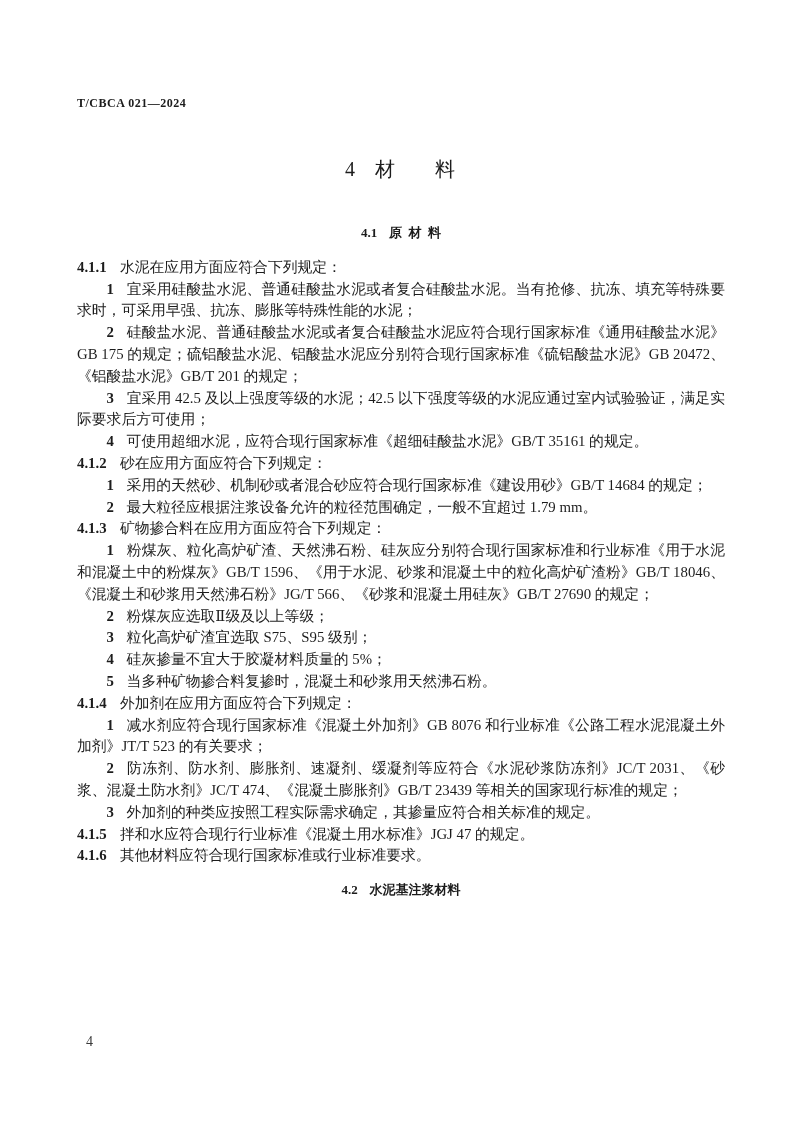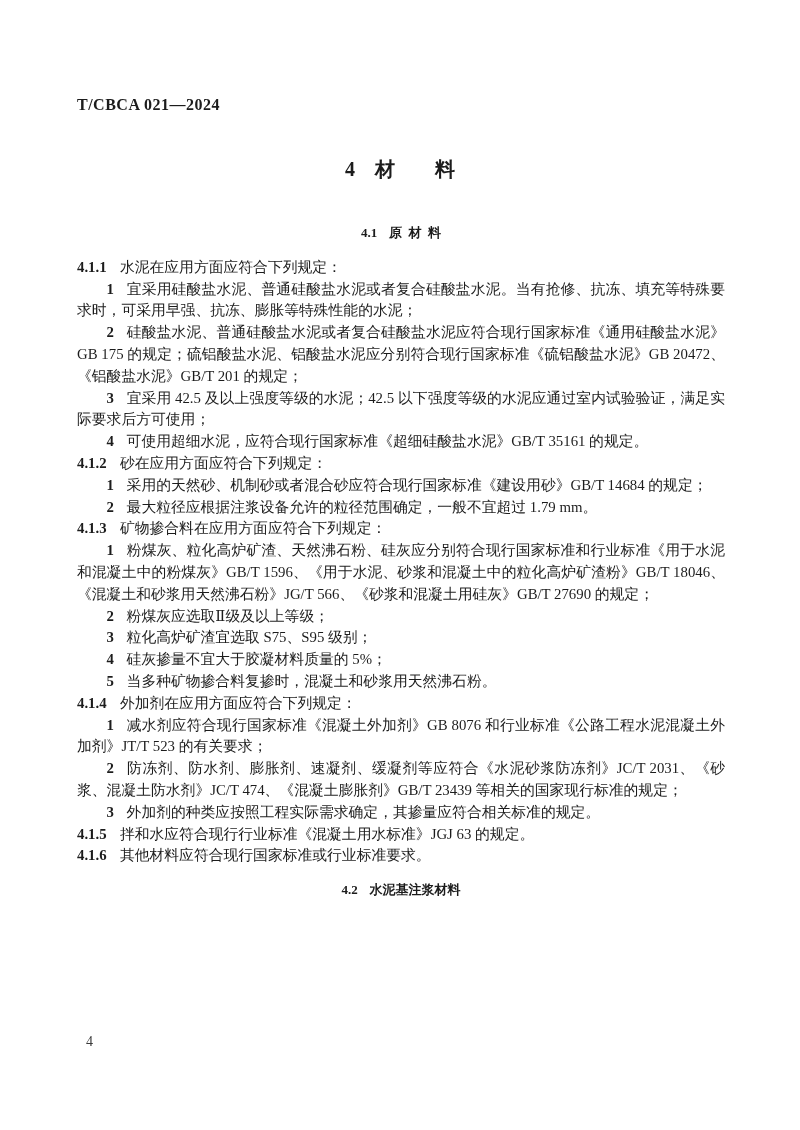--- a/index.html
+++ b/index.html
@@ -14,32 +14,32 @@
   }
   .page {
     position: absolute;
     inset: 0;
     background: #ffffff;
   }
   .doc-header {
     position: absolute;
     left: 77px;
     top: 96px;
-    font-size: 16px;
+    font-size: 12px;
     font-weight: bold;
     letter-spacing: 0.5px;
   }
   .doc-title {
     position: absolute;
     left: 0;
     right: 0;
     top: 156px;
     text-align: center;
     font-size: 20px;
-    font-weight: bold;
+    font-weight: normal;
   }
   .doc-title .num { margin-right: 1em; }
   .content {
     position: absolute;
     left: 77px;
     width: 648px;
     top: 210px;
     font-size: 14.8px;
     line-height: 21.8px;
     text-align: justify;
@@ -89,20 +89,20 @@
       <p class="block-clause"><b>4.1.3</b><span>矿物掺合料在应用方面应符合下列规定：</span></p>
       <p class="block-item"><b>1</b><span>粉煤灰、粒化高炉矿渣、天然沸石粉、硅灰应分别符合现行国家标准和行业标准《用于水泥和混凝土中的粉煤灰》GB/T 1596、《用于水泥、砂浆和混凝土中的粒化高炉矿渣粉》GB/T 18046、《混凝土和砂浆用天然沸石粉》JG/T 566、《砂浆和混凝土用硅灰》GB/T 27690 的规定；</span></p>
       <p class="block-item"><b>2</b><span>粉煤灰应选取Ⅱ级及以上等级；</span></p>
       <p class="block-item"><b>3</b><span>粒化高炉矿渣宜选取 S75、S95 级别；</span></p>
       <p class="block-item"><b>4</b><span>硅灰掺量不宜大于胶凝材料质量的 5%；</span></p>
       <p class="block-item"><b>5</b><span>当多种矿物掺合料复掺时，混凝土和砂浆用天然沸石粉。</span></p>
       <p class="block-clause"><b>4.1.4</b><span>外加剂在应用方面应符合下列规定：</span></p>
       <p class="block-item"><b>1</b><span>减水剂应符合现行国家标准《混凝土外加剂》GB 8076 和行业标准《公路工程水泥混凝土外加剂》JT/T 523 的有关要求；</span></p>
       <p class="block-item"><b>2</b><span>防冻剂、防水剂、膨胀剂、速凝剂、缓凝剂等应符合《水泥砂浆防冻剂》JC/T 2031、《砂浆、混凝土防水剂》JC/T 474、《混凝土膨胀剂》GB/T 23439 等相关的国家现行标准的规定；</span></p>
       <p class="block-item"><b>3</b><span>外加剂的种类应按照工程实际需求确定，其掺量应符合相关标准的规定。</span></p>
-      <p class="block-clause"><b>4.1.5</b><span>拌和水应符合现行行业标准《混凝土用水标准》JGJ 63 的规定。</span></p>
+      <p class="block-clause"><b>4.1.5</b><span>拌和水应符合现行行业标准《混凝土用水标准》JGJ 47 的规定。</span></p>
       <p class="block-clause"><b>4.1.6</b><span>其他材料应符合现行国家标准或行业标准要求。</span></p>
       <p class="block-section"><b>4.2</b><span>水泥基注浆材料</span></p>
     </div>
 
   <div class="page-number">4</div>
 
 </div>
 
 </body></html>

